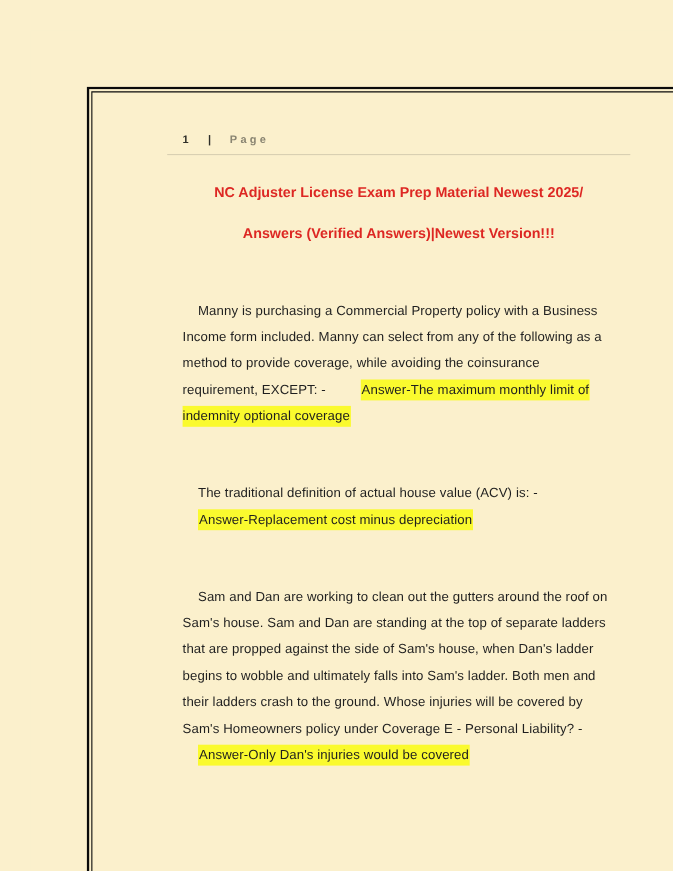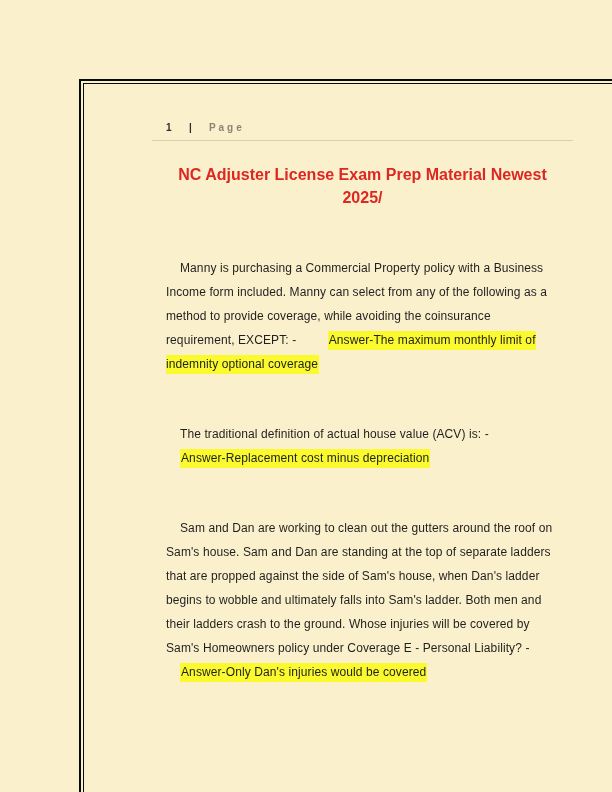--- a/index.html
+++ b/index.html
@@ -54,21 +54,21 @@
   .page-header .pipe { margin: 0 3px 0 3px; }
   .page-header .pageword {
     color: var(--muted-gray);
     letter-spacing: 3px;
     font-weight: bold;
   }
   .doc-title {
     margin-top: 22px;
     text-align: center;
     color: var(--title-red);
-    font-size: 16px;
+    font-size: 13px;
     font-weight: bold;
     line-height: 23px;
   }
   .qa-list { margin-top: 47px; }
   .qa {
     font-size: 12px;
     line-height: 24px;
     color: var(--body-text);
     margin-bottom: 46px;
     letter-spacing: 0.1px;
@@ -85,20 +85,21 @@
 <div class="canvas">
   <div class="page">
     <div class="page-inner">
 
       <div class="page-header">
         <span class="pagenum">1</span><span class="pipe">|</span><span class="pageword">Page</span>
       </div>
 
       <div class="doc-title">
         <div>NC Adjuster License Exam Prep Material Newest 2025/</div>
+        <div>Answers (Verified Answers)|Newest Version!!!</div>
       </div>
 
       <div class="qa-list">
         <p class="qa"><span>Manny is purchasing a Commercial Property policy with a Business Income form included. Manny can select from any of the following as a method to provide coverage, while avoiding the coinsurance requirement, EXCEPT: - </span><mark>Answer-The maximum monthly limit of indemnity optional coverage</mark></p>
 
         <p class="qa"><span>The traditional definition of actual house value (ACV) is: - </span><mark>Answer-Replacement cost minus depreciation</mark></p>
 
         <p class="qa"><span>Sam and Dan are working to clean out the gutters around the roof on Sam's house. Sam and Dan are standing at the top of separate ladders that are propped against the side of Sam's house, when Dan's ladder begins to wobble and ultimately falls into Sam's ladder. Both men and their ladders crash to the ground. Whose injuries will be covered by Sam's Homeowners policy under Coverage E - Personal Liability? - </span><mark>Answer-Only Dan's injuries would be covered</mark></p>
       </div>
 

